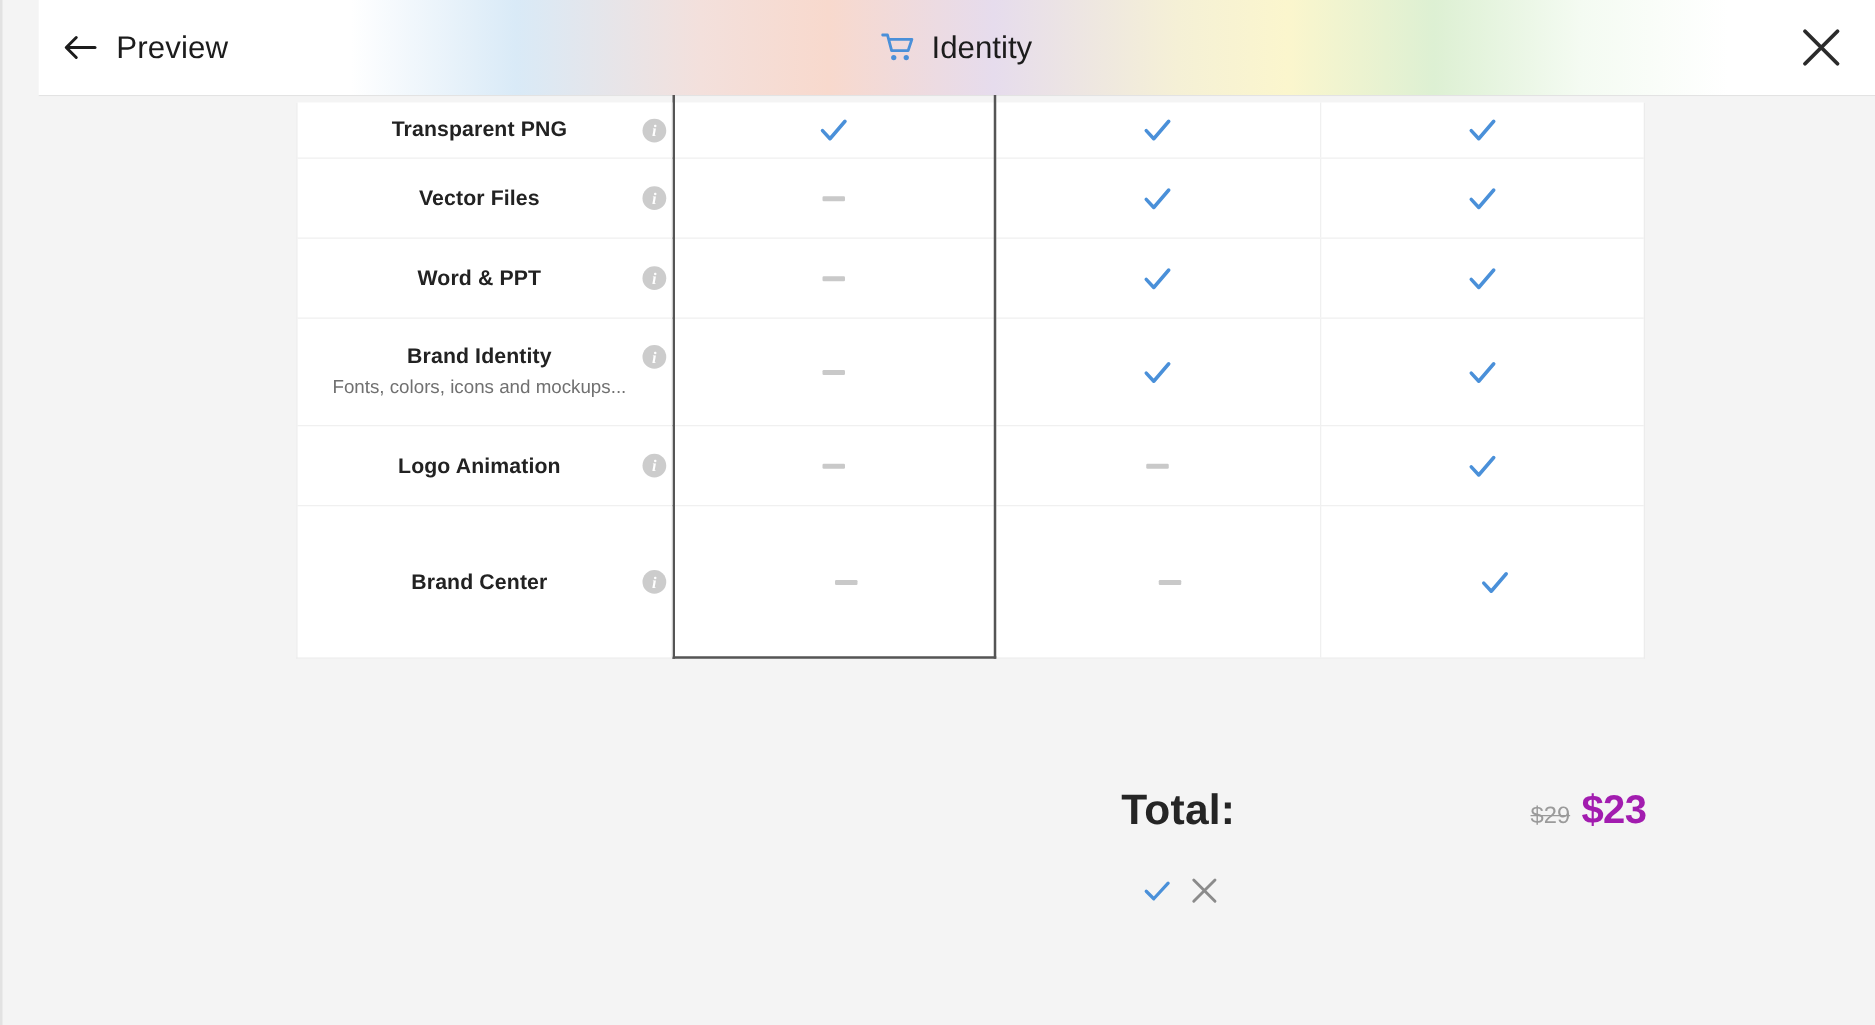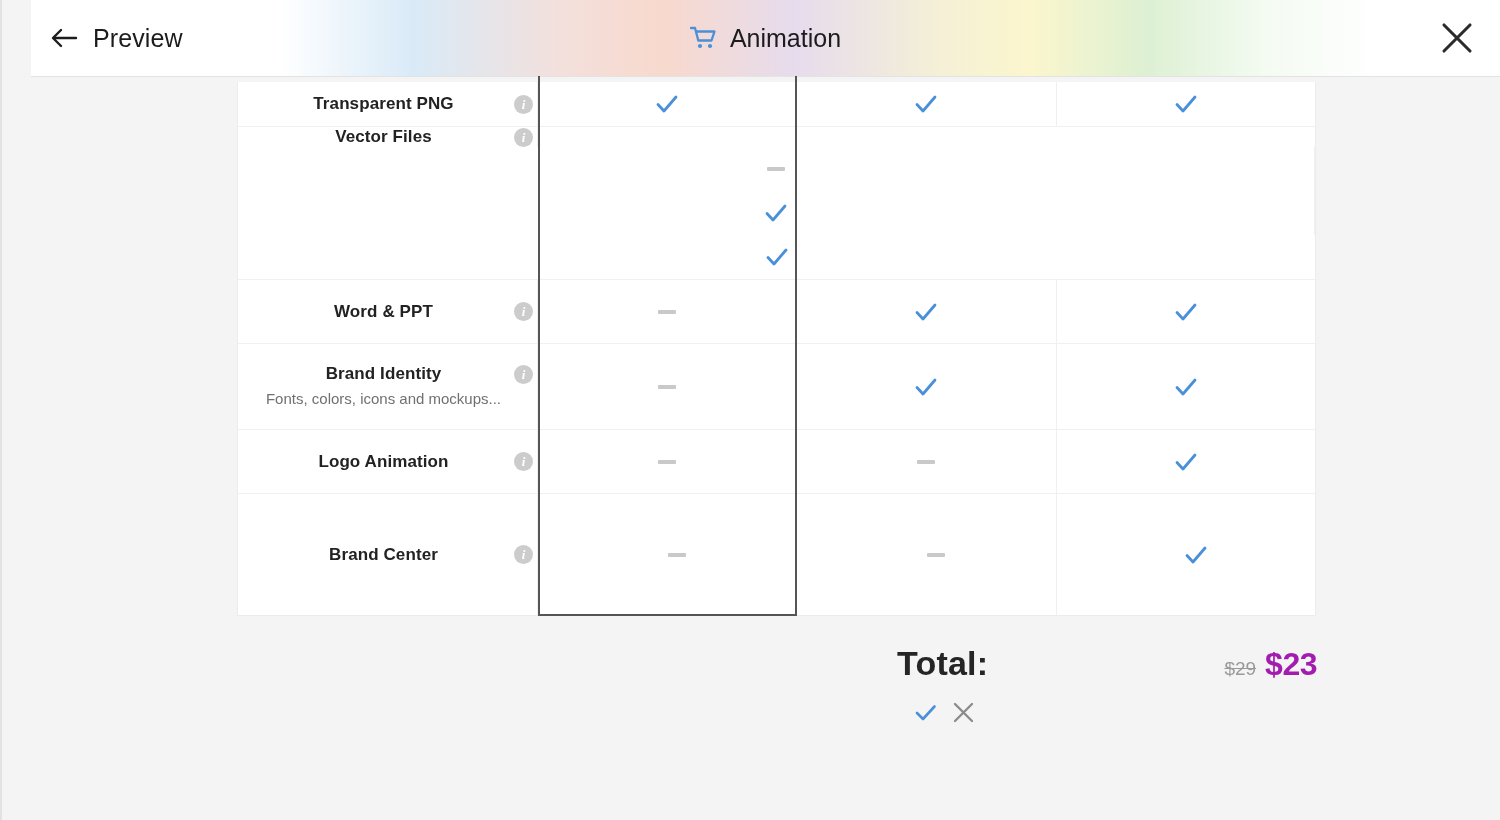--- a/index.html
+++ b/index.html
@@ -165,21 +165,21 @@
     box-sizing: border-box;
   }
 
   
   .checkout {
     position: absolute;
     left: 866px; top: 552px;
     width: 420px;
   }
   .total-row {
-    display: flex; align-items: flex-end; justify-content: space-between;
+    display: flex; align-items: flex-start; justify-content: space-between;
     height: 54px;
   }
   .total-label {
     font-size: 34px; font-weight: bold; color: #252525;
     letter-spacing: .2px;
   }
   .total-prices { display: flex; align-items: baseline; gap: 9px; }
   .price-old {
     font-size: 19px; color: #9a9a9a;
     text-decoration: line-through;
@@ -259,21 +259,21 @@
     </div>
 
     <div class="header-center">
       <span class="cart-icon">
         <svg viewBox="0 0 27 24" xmlns="http://www.w3.org/2000/svg">
           <path d="M1 2 H5 L8.3 14.5 H21.5 L24.5 5.5 H6.6" stroke="#4a90d9" stroke-width="2.3" fill="none" stroke-linecap="round" stroke-linejoin="round"></path>
           <circle cx="10" cy="20" r="2.1" fill="#4a90d9"></circle>
           <circle cx="20" cy="20" r="2.1" fill="#4a90d9"></circle>
         </svg>
       </span>
-      <span class="header-title">Animation</span>
+      <span class="header-title">Identity</span>
     </div>
 
     <div class="header-close">
       <svg viewBox="0 0 34 34" xmlns="http://www.w3.org/2000/svg">
         <path d="M4 4 L30 30 M30 4 L4 30" stroke="#2b2b2b" stroke-width="3.1" stroke-linecap="round"></path>
       </svg>
     </div>
   </div>
 
   <div class="body-area">
@@ -296,21 +296,21 @@
             <span class="check-mark"><svg viewBox="0 0 26 26" xmlns="http://www.w3.org/2000/svg">
                 <path d="M4 13.5 L10 20 L22 6" stroke="#4a90d9" stroke-width="2.8" fill="none" stroke-linecap="round" stroke-linejoin="round"></path>
               </svg></span>
           </div>
           <div class="ct-cell">
             <span class="check-mark"><svg viewBox="0 0 26 26" xmlns="http://www.w3.org/2000/svg">
                 <path d="M4 13.5 L10 20 L22 6" stroke="#4a90d9" stroke-width="2.8" fill="none" stroke-linecap="round" stroke-linejoin="round"></path>
               </svg></span>
           </div>
         </div>
-        <div class="ct-row" style="min-height: 64px; flex-direction: column;">
+        <div class="ct-row" style="min-height: 64px;">
           <div class="ct-feature">
             <div class="ct-feature-head">
               <span class="ct-feature-title">Vector Files</span>
               <span class="info-icon">i</span>
             </div>
           </div>
           <div class="ct-cell">
             <span class="dash-mark"></span>
           </div>
           <div class="ct-cell">

